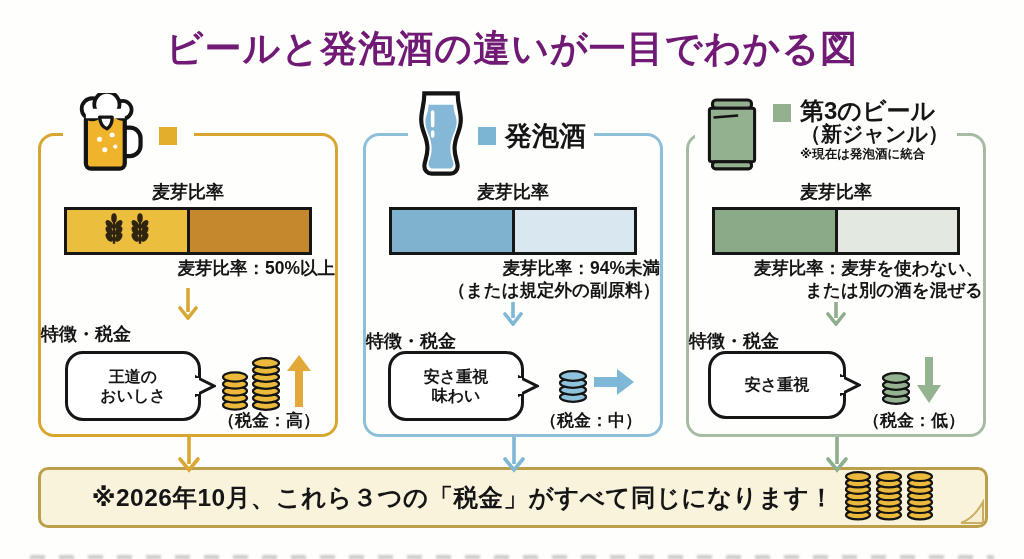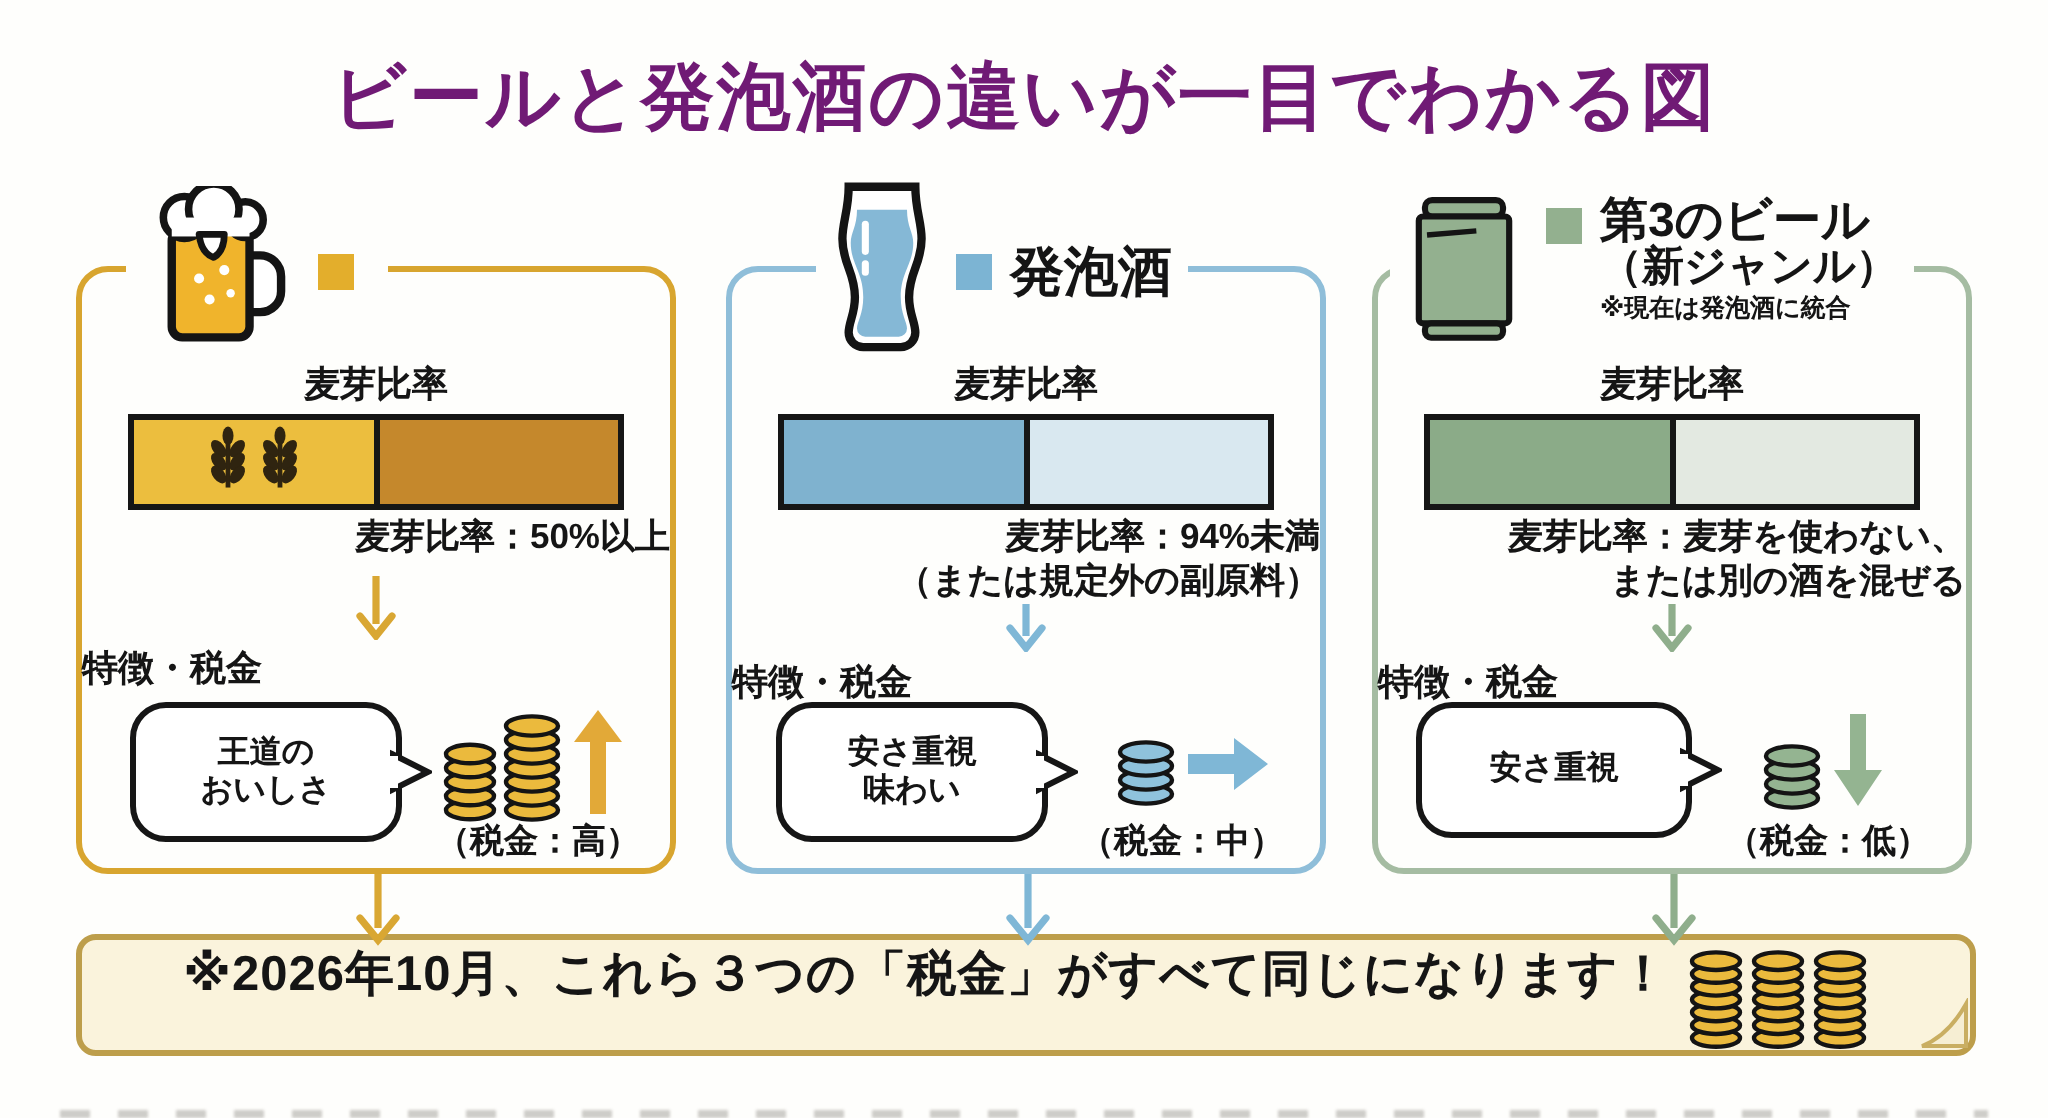--- a/index.html
+++ b/index.html
@@ -60,21 +60,21 @@
   .coin-stack{ position:absolute; } .money-arrow{ position:absolute; }
   .tax-label{ position:absolute; top:58px; text-align:center; font-size:17px; font-weight:bold; white-space:nowrap; }
   .tax--c1{ left:148px; width:160px; } .tax--c2{ left:140px; width:170px; } .tax--c3{ left:140px; width:170px; }
 
   
   .connector{ position:absolute; top:437px; z-index:5; }
   .cn1{ left:177px; } .cn2{ left:502px; } .cn3{ left:825px; }
   .banner{
     position:absolute; left:38px; top:467px; width:944px; height:55px;
     background:#FAF3DC; border:3px solid #BD9E4B; border-radius:10px;
-    display:flex; justify-content:center; gap:10px;
+    display:flex; align-items:center; justify-content:center; gap:10px;
   }
   .banner-text{ font-size:24.5px; font-weight:bold; letter-spacing:0.5px; }
   .banner-coins{ display:flex; align-items:flex-end; gap:3px; margin-top:-4px; }
   .banner-curl{ position:absolute; right:0; bottom:0; }
   .crop-hint{ position:absolute; left:30px; right:30px; bottom:0; height:4px; opacity:.5; filter:blur(.8px);
     background:repeating-linear-gradient(90deg, rgba(80,75,65,.55) 0 15px, rgba(80,75,65,0) 15px 29px); }
 </style>
 </head>
 <body>
 

